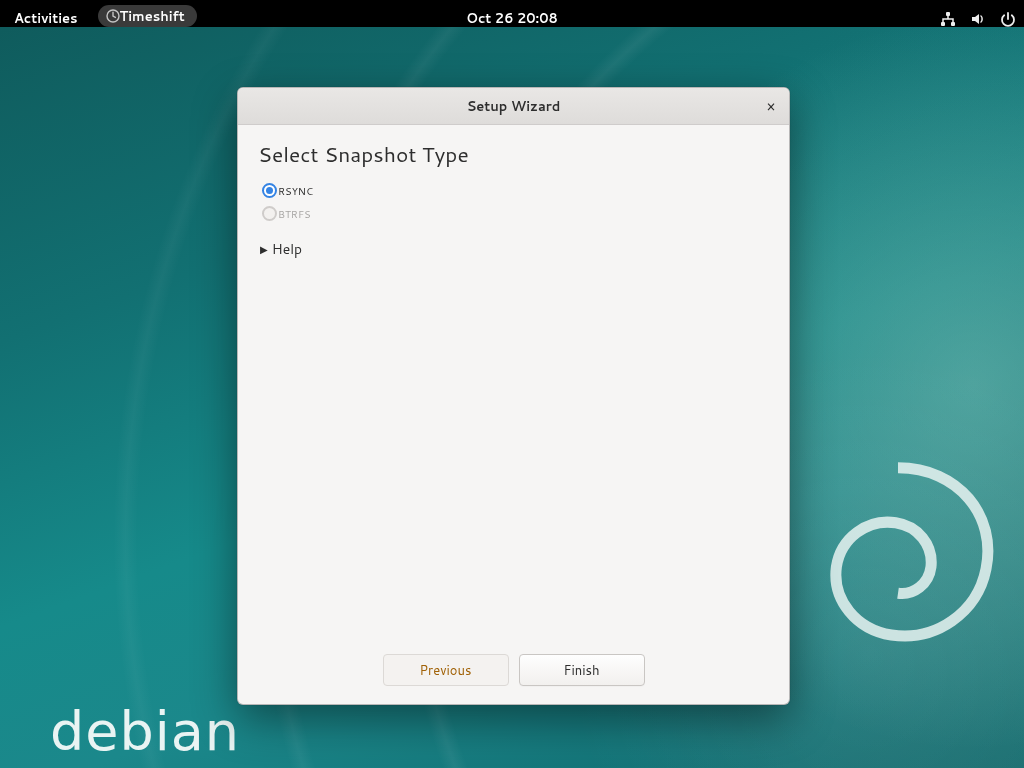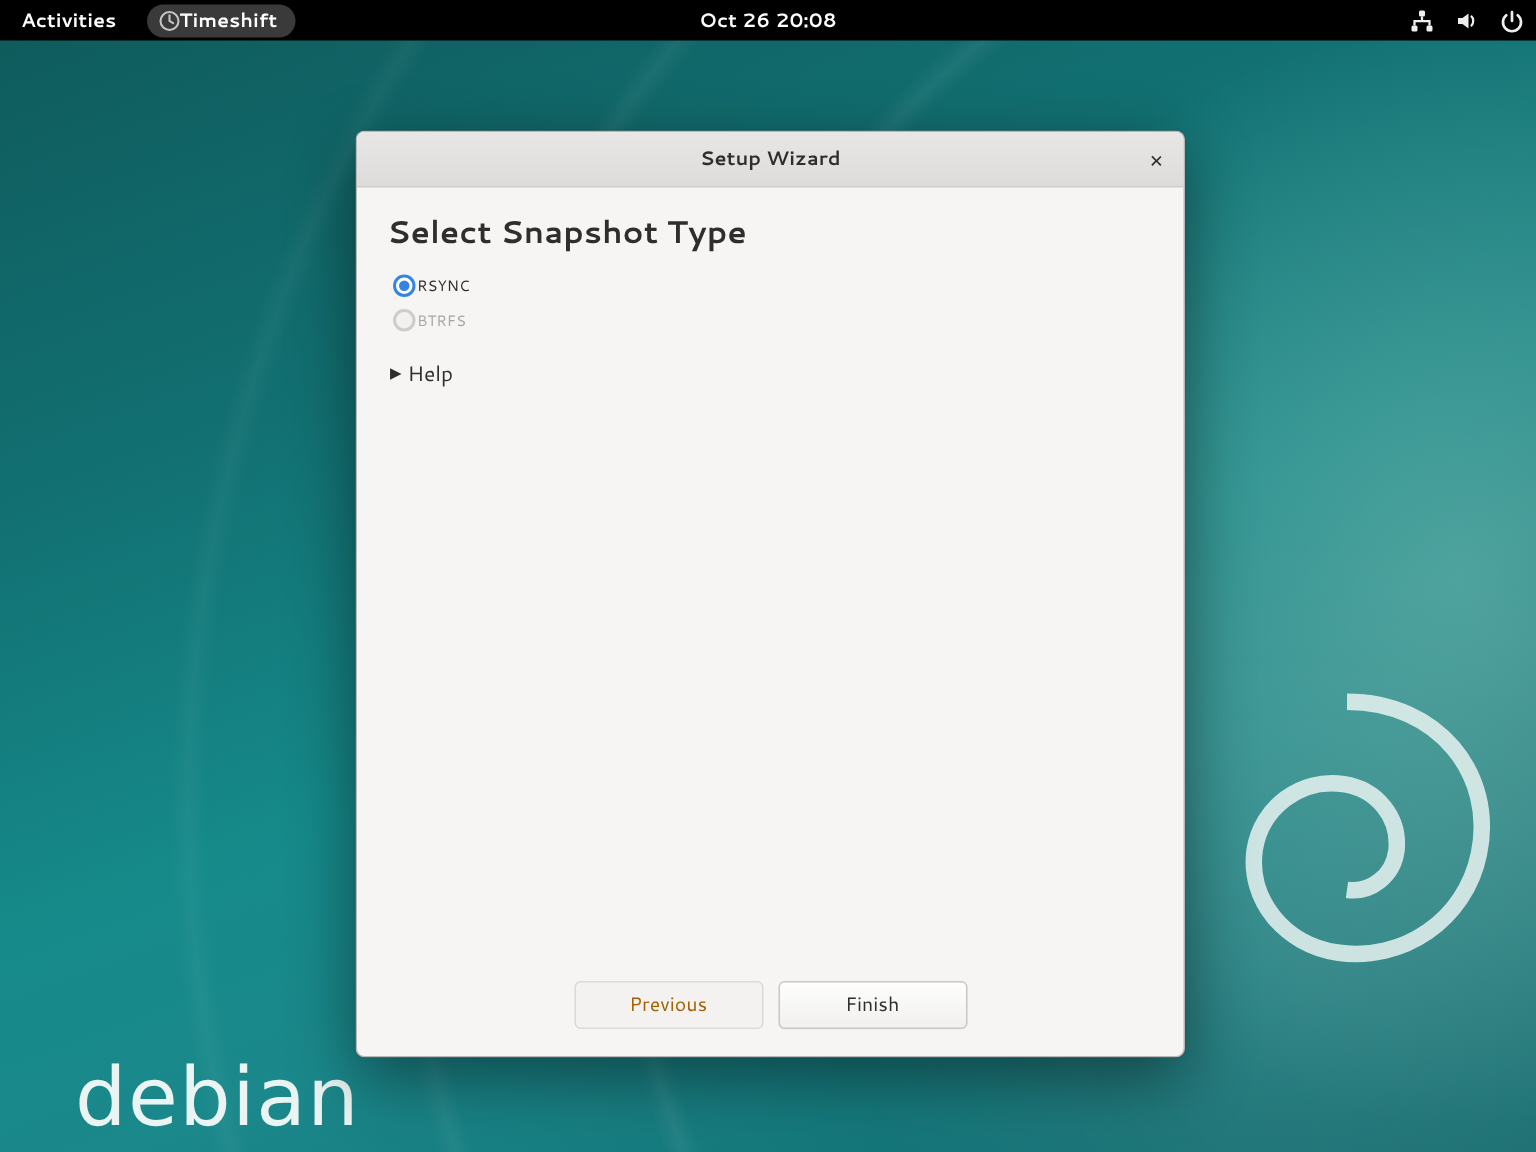--- a/index.html
+++ b/index.html
@@ -54,21 +54,21 @@
 
   
   .topbar {
     position:absolute;
     top:0; left:0; right:0;
     height:27px;
     background:#000;
     color:#ddd;
     font-size:13px;
     display:flex;
-    align-items:center;
+    align-items:flex-end;
     padding:0 8px;
     box-sizing:border-box;
   }
   .topbar .activities {
     font-weight:700;
     color:#fff;
     padding:0 6px;
     cursor:pointer;
   }
   .topbar .app-pill {
@@ -149,21 +149,21 @@
   }
 
   .content {
     flex:1 1 auto;
     padding:12px 20px 0 20px;
     color:#2e2e2e;
   }
   .content h1 {
     margin:2px 0 14px 0;
     font-size:21px;
-    font-weight:700;
+    font-weight:400;
   }
   .radio-row {
     display:flex;
     align-items:center;
     gap:1px;
     margin: 2px 0 8px 4px;
     font-size:10px;
     cursor:pointer;
   }
   .radio-row.disabled {

